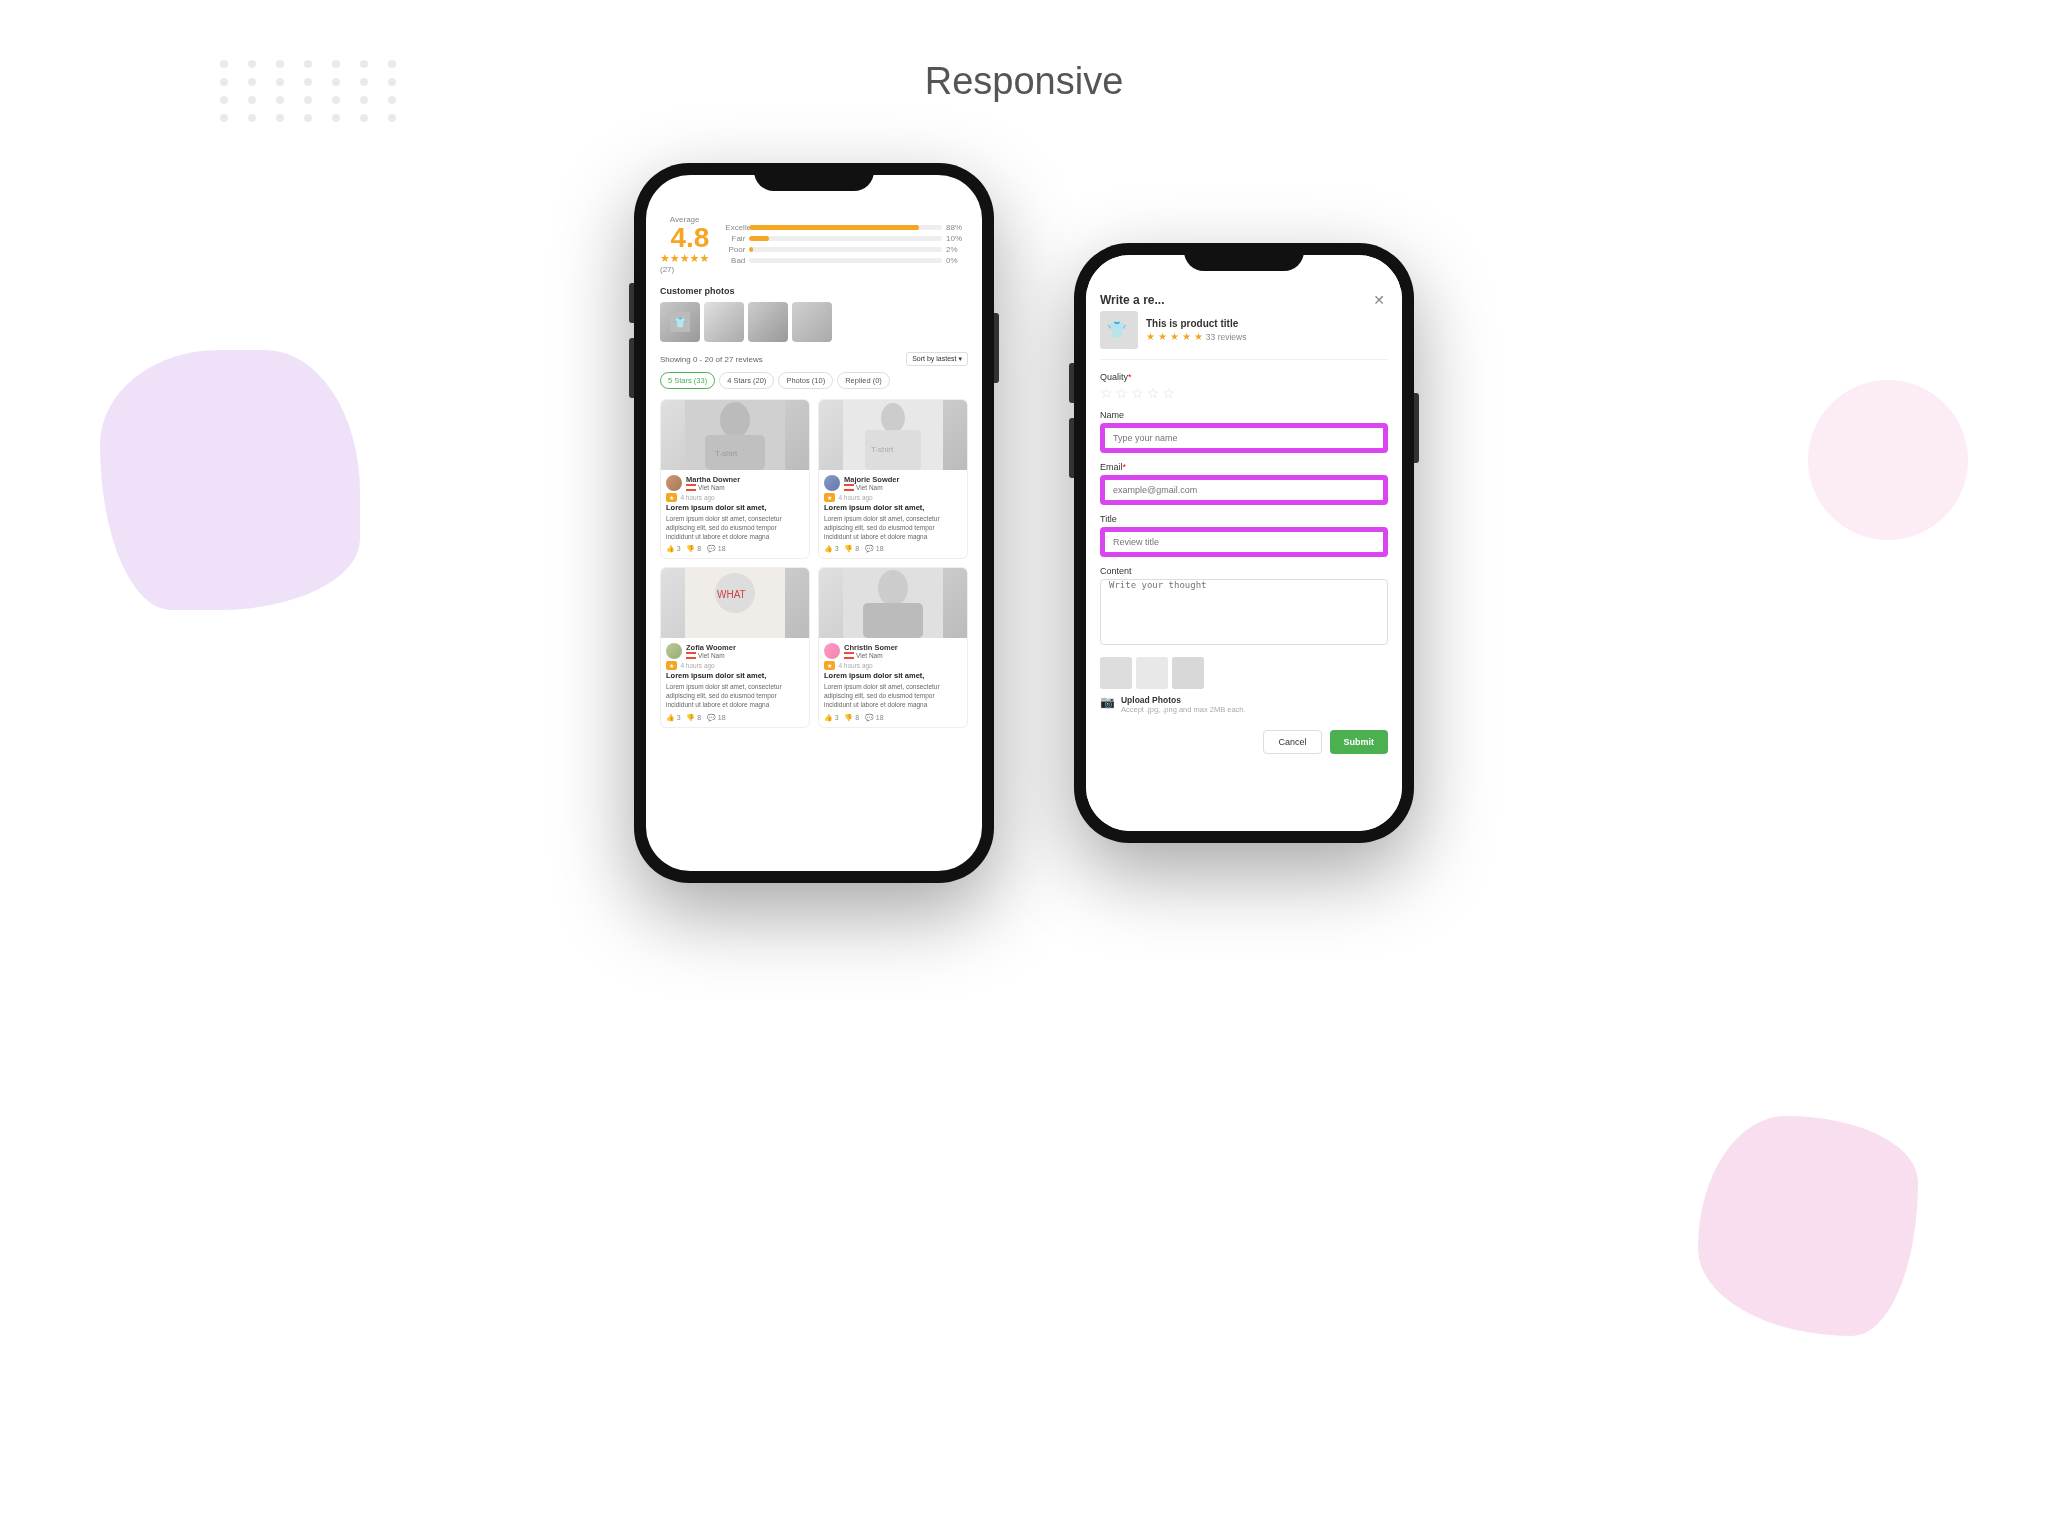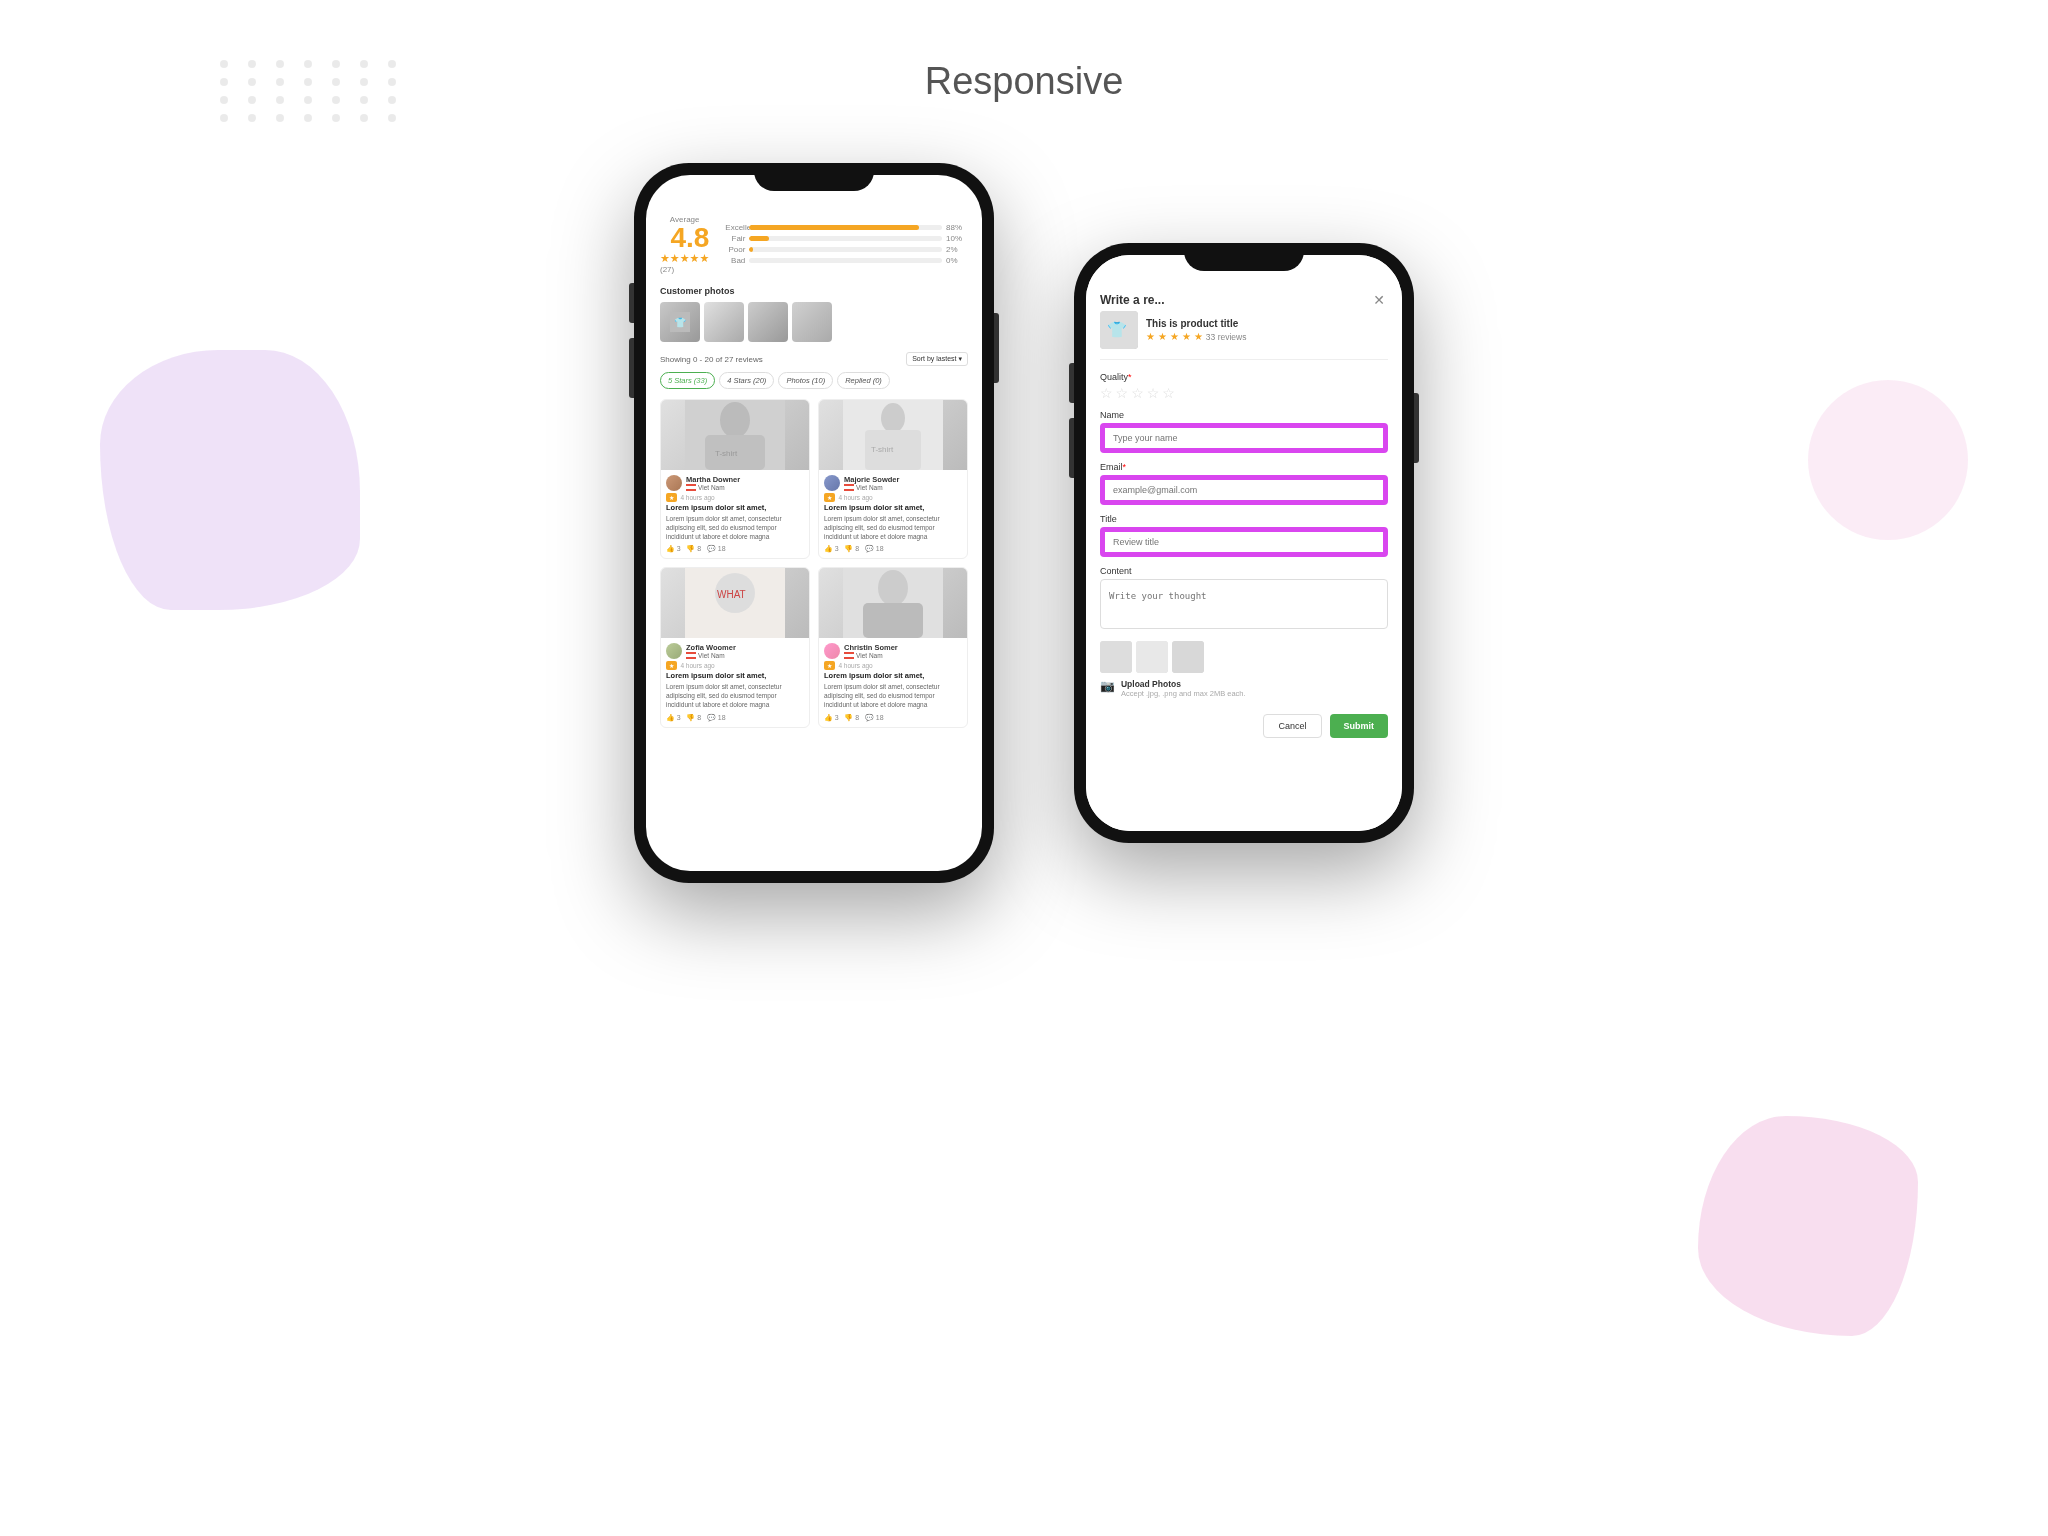--- a/index.html
+++ b/index.html
@@ -281,21 +281,20 @@
       gap: 4px;
       margin-bottom: 10px;
     }
     .filter-tab {
       font-size: 7.5px;
       padding: 3px 7px;
       border-radius: 12px;
       border: 1px solid #ddd;
       color: #555;
       white-space: nowrap;
-      font-style: italic;
     }
     .filter-tab.active {
       background: #fff;
       border-color: #4CAF50;
       color: #4CAF50;
     }
 
     .reviews-grid {
       display: grid;
       grid-template-columns: 1fr 1fr;
@@ -466,26 +465,26 @@
       padding: 5px 8px;
       font-size: 9px;
       color: #aaa;
       background: #fff;
       outline: none;
     }
     .form-textarea {
       width: 100%;
       border: 1px solid #ddd;
       border-radius: 4px;
-      padding: 11px 8px;
+      padding: 0 8px;
       font-size: 9px;
       color: #aaa;
       background: #fff;
       outline: none;
-      height: 50px;
+      height: 66px;
       resize: none;
     }
 
     .uploaded-photos {
       display: flex;
       gap: 4px;
       margin-bottom: 6px;
     }
     .uploaded-photo {
       width: 32px;

